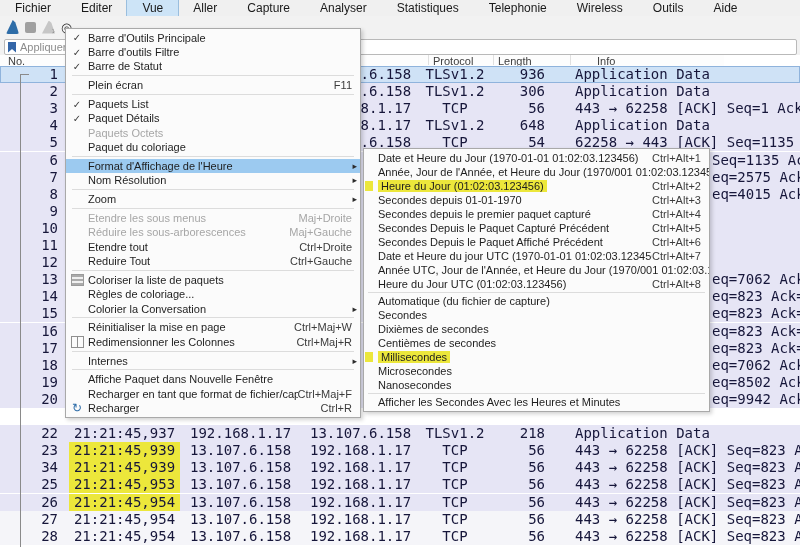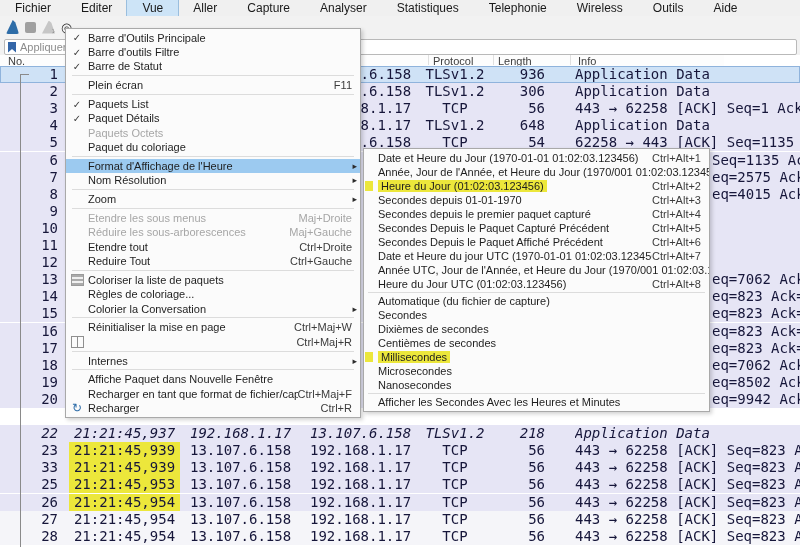--- a/index.html
+++ b/index.html
@@ -28,21 +28,21 @@
   .bookmark{width:8px;height:11px;margin:0 4px 0 3px;background:#3466a8;
             clip-path:polygon(0 0,100% 0,100% 100%,50% 68%,0 100%);}
   #filter-input{flex:1;border:none;outline:none;background:transparent;font-size:11px;
                 font-family:"Liberation Sans",sans-serif;color:#333;height:12px;padding:0;}
   #filter-input::placeholder{color:#8d8d8d;}
 
   
   #plist-header{position:absolute;left:0;top:55px;width:724px;height:12px;background:#fdfdfd;
                 border-bottom:1px solid #d4d4d4;font-size:11px;color:#404040;}
   #plist-header span{position:absolute;top:0;white-space:nowrap;}
-  .head-no{left:8px;}  .head-proto{left:433px;} .head-len{left:498px;} .head-info{left:578px;text-align:center;}
+  .head-no{left:8px;}  .head-proto{left:433px;} .head-len{left:498px;} .head-info{left:597px;text-align:center;}
   .head-div{position:absolute;top:1px;width:1px;height:10px;background:#e0e0e0;}
 
   
   #packet-list{position:absolute;left:0;top:66px;width:800px;height:481px;
                font-family:"DejaVu Sans Mono","Liberation Mono",monospace;font-size:14px;color:#16163a;}
   .prow{position:absolute;left:0;width:800px;height:17.1px;line-height:17.1px;background:#e6e5f5;white-space:nowrap;}
   .prow.light{background:#f5f5f9;}
   .prow.sel{background:#cfe2f6;box-shadow:inset 0 0 0 1px #8fb3dc;}
   .prow span{position:absolute;top:0;height:17.1px;overflow:hidden;}
   .c-no{left:0;width:58px;text-align:right;}
@@ -249,40 +249,40 @@
       </div>
       <div class="prow" style="top: 352px; margin-top: 24px;">
         <span class="c-no">21</span>
         <span class="c-time">21:21:45,937</span>
         <span class="c-src">192.168.1.17</span>
         <span class="c-dst">13.107.6.158</span>
         <span class="c-proto">TCP</span>
         <span class="c-len">1494</span>
         <span class="c-info">62258 → 443 [ACK] Seq=11382 Ac</span>
       </div>
-      <div class="prow" style="top: 359.1px; font-style: italic;">
+      <div class="prow" style="top: 359.1px;">
         <span class="c-no">22</span>
         <span class="c-time">21:21:45,937</span>
         <span class="c-src">192.168.1.17</span>
         <span class="c-dst">13.107.6.158</span>
         <span class="c-proto">TLSv1.2</span>
         <span class="c-len">218</span>
         <span class="c-info">Application Data</span>
       </div>
       <div class="prow" style="top: 376.2px;">
         <span class="c-no">23</span>
         <span class="c-time yhl">21:21:45,939</span>
         <span class="c-src">13.107.6.158</span>
         <span class="c-dst">192.168.1.17</span>
         <span class="c-proto">TCP</span>
         <span class="c-len">56</span>
         <span class="c-info">443 → 62258 [ACK] Seq=823 Ack=</span>
       </div>
       <div class="prow" style="top: 393.3px;">
-        <span class="c-no">33</span>
+        <span class="c-no">34</span>
         <span class="c-time yhl">21:21:45,939</span>
         <span class="c-src">13.107.6.158</span>
         <span class="c-dst">192.168.1.17</span>
         <span class="c-proto">TCP</span>
         <span class="c-len">56</span>
         <span class="c-info">443 → 62258 [ACK] Seq=823 Ack=</span>
       </div>
       <div class="prow" style="top: 410.4px;">
         <span class="c-no">25</span>
         <span class="c-time yhl">21:21:45,953</span>
@@ -417,20 +417,21 @@
       <div class="sep"></div>
       <div class="mi">
         <span class="gut"></span>
         <span class="mlabel">Réinitialiser la mise en page</span>
         <span class="sc">Ctrl+Maj+W</span>
       </div>
       <div class="mi">
         <span class="gut">
           <span class="ic-cols"></span>
         </span>
+        <span class="mlabel">Redimensionner les Colonnes</span>
         <span class="sc">Ctrl+Maj+R</span>
       </div>
       <div class="sep"></div>
       <div class="mi">
         <span class="gut"></span>
         <span class="mlabel">Internes</span>
         <span class="subarrow">▸</span>
       </div>
       <div class="sep"></div>
       <div class="mi">

